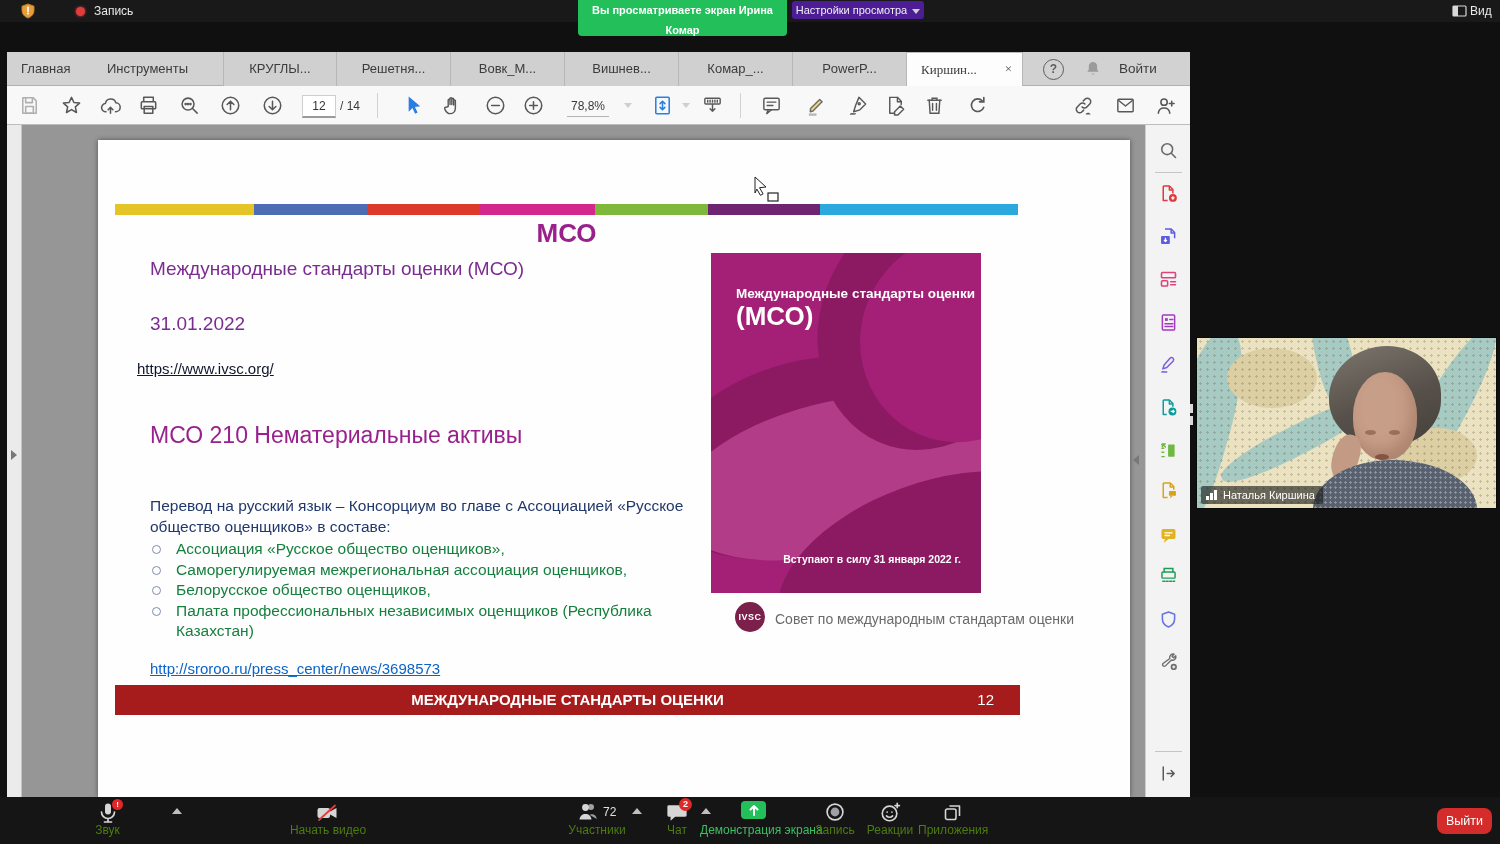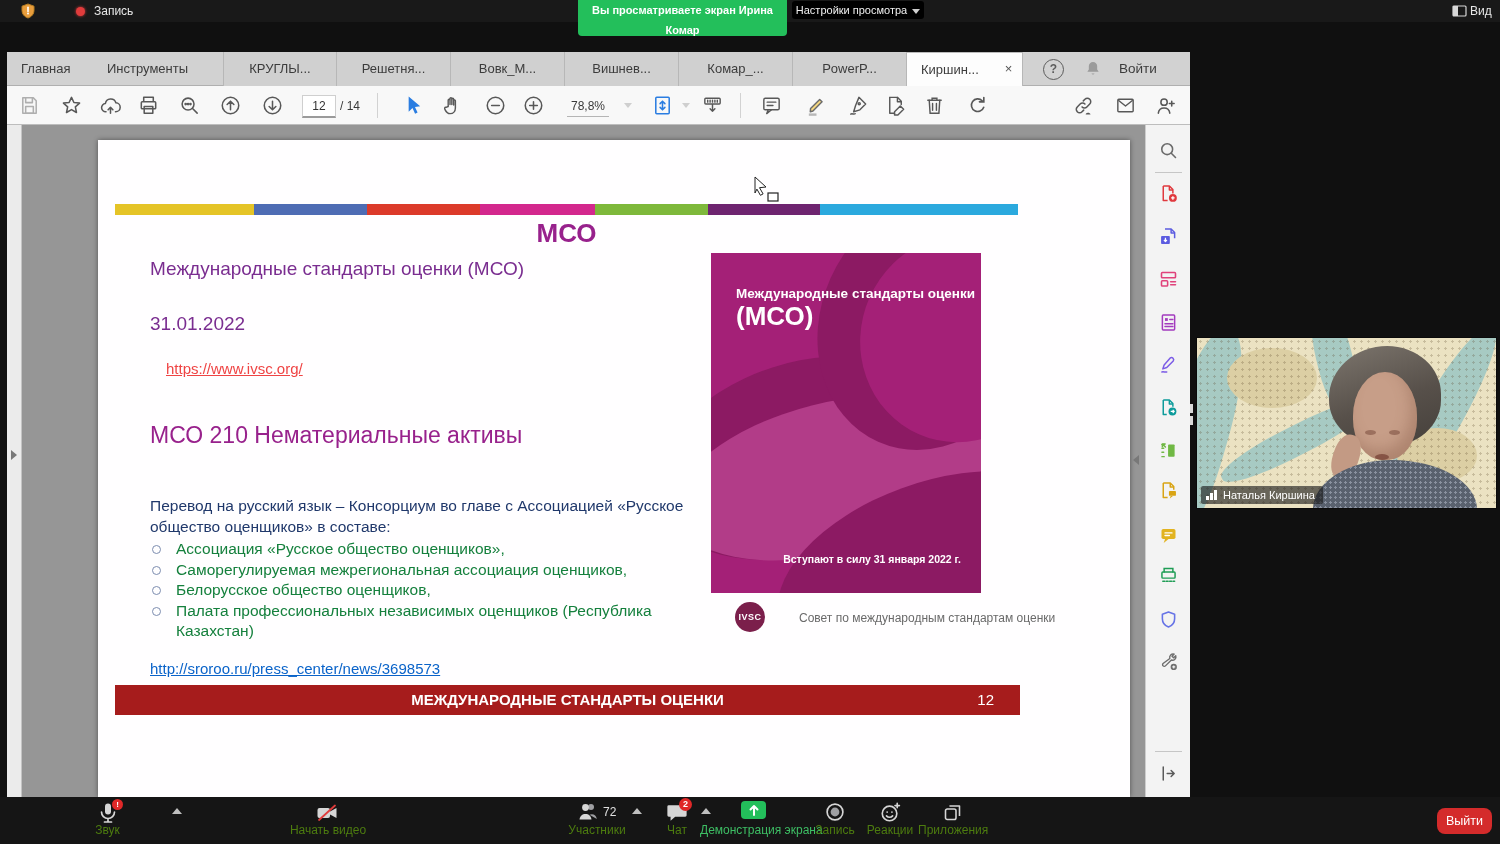--- a/index.html
+++ b/index.html
@@ -5,31 +5,31 @@
   html,body{margin:0;padding:0;background:#000;}
   #screen{position:relative;width:1500px;height:844px;background:#101010;
     font-family:"Liberation Sans",sans-serif;overflow:hidden;}
   .a{position:absolute;}
   svg{display:block;}
   
   #topbar{position:absolute;left:0;top:0;width:1500px;height:22px;background:#191919;}
   .topbar-txt{color:#e8e8e8;font-size:12px;line-height:22px;}
   #share-banner{position:absolute;left:578px;top:0;width:209px;height:36px;border-radius:0 0 4px 4px;
     color:#fff;font-size:11px;font-weight:bold;text-align:center;line-height:20px;background:#23BF5B;}
-  #view-settings{position:absolute;left:792px;top:1px;width:132px;height:18px;background:#000000;border-radius:3px;
+  #view-settings{position:absolute;left:792px;top:1px;width:132px;height:18px;background:#4c1d95;border-radius:3px;
     color:#f0f0f0;font-size:11px;line-height:18px;text-align:center;}
   .caret-down{display:inline-block;width:0;height:0;border-left:4px solid transparent;border-right:4px solid transparent;border-top:5px solid #cfcfcf;vertical-align:middle;margin-left:5px;}
   .caret-up{width:0;height:0;border-left:5px solid transparent;border-right:5px solid transparent;border-bottom:6px solid #bfbfbf;}
   
   #acro{position:absolute;left:7px;top:52px;width:1183px;height:834px;background:#969696;}
   #tabbar{position:absolute;left:0;top:0;width:1183px;height:34px;background:#d2d2d2;border-bottom:1px solid #b0b0b0;box-sizing:border-box;}
   .menu-tab{position:absolute;top:0;height:34px;line-height:34px;font-size:13px;color:#3c3c3c;}
   .doc-tab{position:absolute;top:0;height:34px;width:114px;line-height:34px;font-size:13px;color:#3c3c3c;
     text-align:center;border-right:1px solid #b7b7b7;box-sizing:border-box;background:#d0d0d0;white-space:nowrap;overflow:hidden;}
-  .doc-tab.active{background:#fdfdfd;border-top:1px solid #bbb;}
+  .doc-tab.active{background:#fdfdfd;border-top:1px solid #bbb;font-family:Liberation Serif, serif;}
   .tab-close{position:absolute;right:6px;top:9px;width:15px;height:15px;line-height:14px;text-align:center;color:#555;font-size:13px;}
   #toolbar{position:absolute;left:0;top:34px;width:1183px;height:39px;background:#f8f8f8;border-bottom:1px solid #bdbdbd;box-sizing:border-box;}
   .ti{position:absolute;top:8px;width:23px;height:23px;}
   .tsep{position:absolute;top:7px;width:1px;height:25px;background:#d2d2d2;}
   #page-box{position:absolute;left:295px;top:9px;width:32px;height:20px;border:1px solid #cfcfcf;border-bottom:2px solid #9a9a9a;
     background:#fff;font-size:12px;color:#333;text-align:center;line-height:20px;}
   .tb-txt{position:absolute;font-size:12px;color:#3a3a3a;top:13px;}
   
   #docarea{position:absolute;left:0;top:73px;width:1183px;height:672px;background:#969696;overflow:hidden;}
   #navstrip{position:absolute;left:0;top:0;width:15px;height:672px;background:#ebebeb;border-right:1px solid #c4c4c4;box-sizing:border-box;}
@@ -52,21 +52,21 @@
   #slide-footer .ft{width:100%;text-align:center;color:#fff;font-weight:bold;font-size:15px;line-height:30px;}
   #slide-footer .pn{position:absolute;right:26px;top:0;color:#fff;font-size:15px;line-height:30px;}
   
   #cover{position:absolute;left:613px;top:113px;width:270px;height:340px;background:#A42077;overflow:hidden;}
   .swirl{position:absolute;border-radius:50%;}
   #cover-t1{position:absolute;left:25px;top:33px;color:#fff;font-weight:bold;font-size:13.5px;}
   #cover-t2{position:absolute;left:25px;top:48px;color:#fff;font-weight:bold;font-size:26px;}
   #cover-eff{position:absolute;left:60px;right:8px;top:300px;color:#fff;font-weight:bold;font-size:10.5px;text-align:center;}
   #ivsc-logo{position:absolute;left:637px;top:462px;width:30px;height:30px;border-radius:50%;background:#7B1F4B;
     color:#fff;font-weight:bold;font-size:9px;text-align:center;line-height:30px;letter-spacing:.5px;}
-  #ivsc-cap{position:absolute;left:701px;top:471px;font-size:12px;color:#6a6a6a;}
+  #ivsc-cap{position:absolute;left:677px;top:471px;font-size:14px;color:#6a6a6a;}
   
   #webcam{position:absolute;left:1196px;top:337px;width:301px;height:172px;background:#EBE2C2;overflow:hidden;border:1px solid #0a0a0a;box-sizing:border-box;}
   .river{position:absolute;background:#A7CAC3;border-radius:45%;}
   .patch{position:absolute;background:#DCCFA4;border-radius:50%;}
   #speckle{position:absolute;inset:0;background-image:radial-gradient(rgba(90,70,40,.45) 1px, transparent 1.3px);background-size:7px 7px;opacity:.55;}
   #person-hair{position:absolute;left:132px;top:8px;width:112px;height:100px;border-radius:52% 48% 46% 46%;
     background:linear-gradient(160deg,#766f67 10%,#57504a 55%,#45403b 100%);}
   #person-face{position:absolute;left:156px;top:34px;width:64px;height:88px;border-radius:50% 50% 46% 46%;
     background:#C79E88;box-shadow:inset -6px -10px 14px rgba(130,85,65,.35);}
   #person-hand{position:absolute;left:136px;top:96px;width:26px;height:46px;border-radius:45%;background:#C39A84;transform:rotate(18deg);}
@@ -252,21 +252,21 @@
           <span class="stripe-seg" style="width: 113px; background: rgb(78, 108, 180);"></span>
           <span class="stripe-seg" style="width: 113px; background: rgb(220, 58, 42);"></span>
           <span class="stripe-seg" style="width: 115px; background: rgb(211, 39, 141);"></span>
           <span class="stripe-seg" style="width: 113px; background: rgb(126, 184, 59);"></span>
           <span class="stripe-seg" style="width: 112px; background: rgb(110, 36, 112);"></span>
           <span class="stripe-seg" style="width: 198px; background: rgb(43, 169, 222);"></span>
         </div>
         <div id="slide-title">МСО</div>
         <div class="a purple" style="left:52px;top:118px;font-size:19px">Международные стандарты оценки (МСО)</div>
         <div class="a purple" style="left:52px;top:173px;font-size:19px">31.01.2022</div>
-        <div class="a slide-link" style="left: 68px; top: 220px; color: #ef4444;">https://www.ivsc.org/</div>
+        <div class="a slide-link" style="left: 39px; top: 220px; color: #0f172a;">https://www.ivsc.org/</div>
         <div class="a" style="left:52px;top:282px;font-size:23px;font-weight:normal;color:#98218C">МСО 210 Нематериальные активы</div>
         <div id="slide-par">Перевод на русский язык –  Консорциум во главе с Ассоциацией «Русское общество оценщиков» в составе:</div>
         <ul id="slide-list">
           <li><span>Ассоциация «Русское общество оценщиков»,</span></li>
           <li><span>Саморегулируемая межрегиональная ассоциация оценщиков,</span></li>
           <li><span>Белорусское общество оценщиков,</span></li>
           <li style="width:500px"><span>Палата профессиональных независимых оценщиков (Республика Казахстан)</span></li>
         </ul>
         <div class="a slide-link" style="left: 52px; top: 520px; color: rgb(10, 99, 201); text-align: center;">http://sroroo.ru/press_center/news/3698573</div>
         <div id="slide-footer" style="background: rgb(166, 28, 28);">

